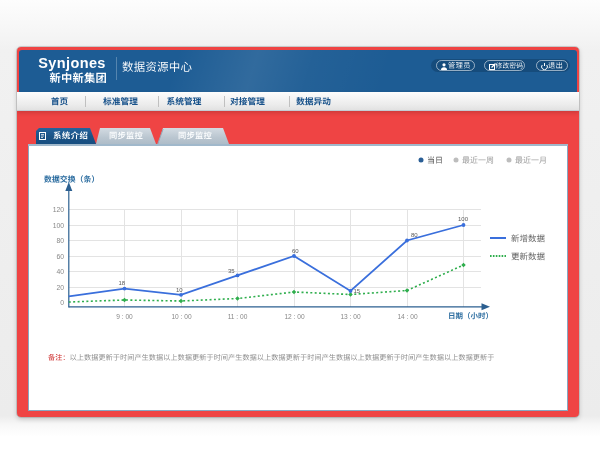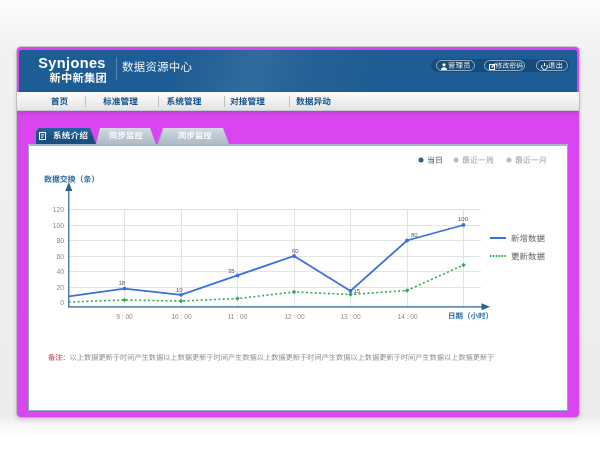--- a/index.html
+++ b/index.html
@@ -3,21 +3,21 @@
 <meta charset="utf-8">
 <style>
 * { margin:0; padding:0; box-sizing:border-box; }
 html,body { width:600px; height:450px; overflow:hidden; font-family:"Liberation Sans", sans-serif; }
 body {
   background: linear-gradient(180deg, #fdfdfd 0%, #f7f7f7 6%, #f1f1f1 11%, #eeeeee 60%, #ececec 92.4%, #f8f8f8 94.5%, #ffffff 97%);
   position:relative;
 }
 .card {
   position:absolute; left:17px; top:47px; width:562px; height:370px;
-  background:#d946ef; border-radius:4px;
+  background:#ef4444; border-radius:4px;
   outline:1px solid rgba(150,150,150,0.40);
   box-shadow:0 2px 5px rgba(0,0,0,0.20);
   overflow:hidden;
 }
 
 .hdr {
   position:absolute; left:2px; top:3px; right:2px; height:42px;
   background:#1d5c94; border-radius:3px 3px 0 0;
 }
 .hdr::after {

